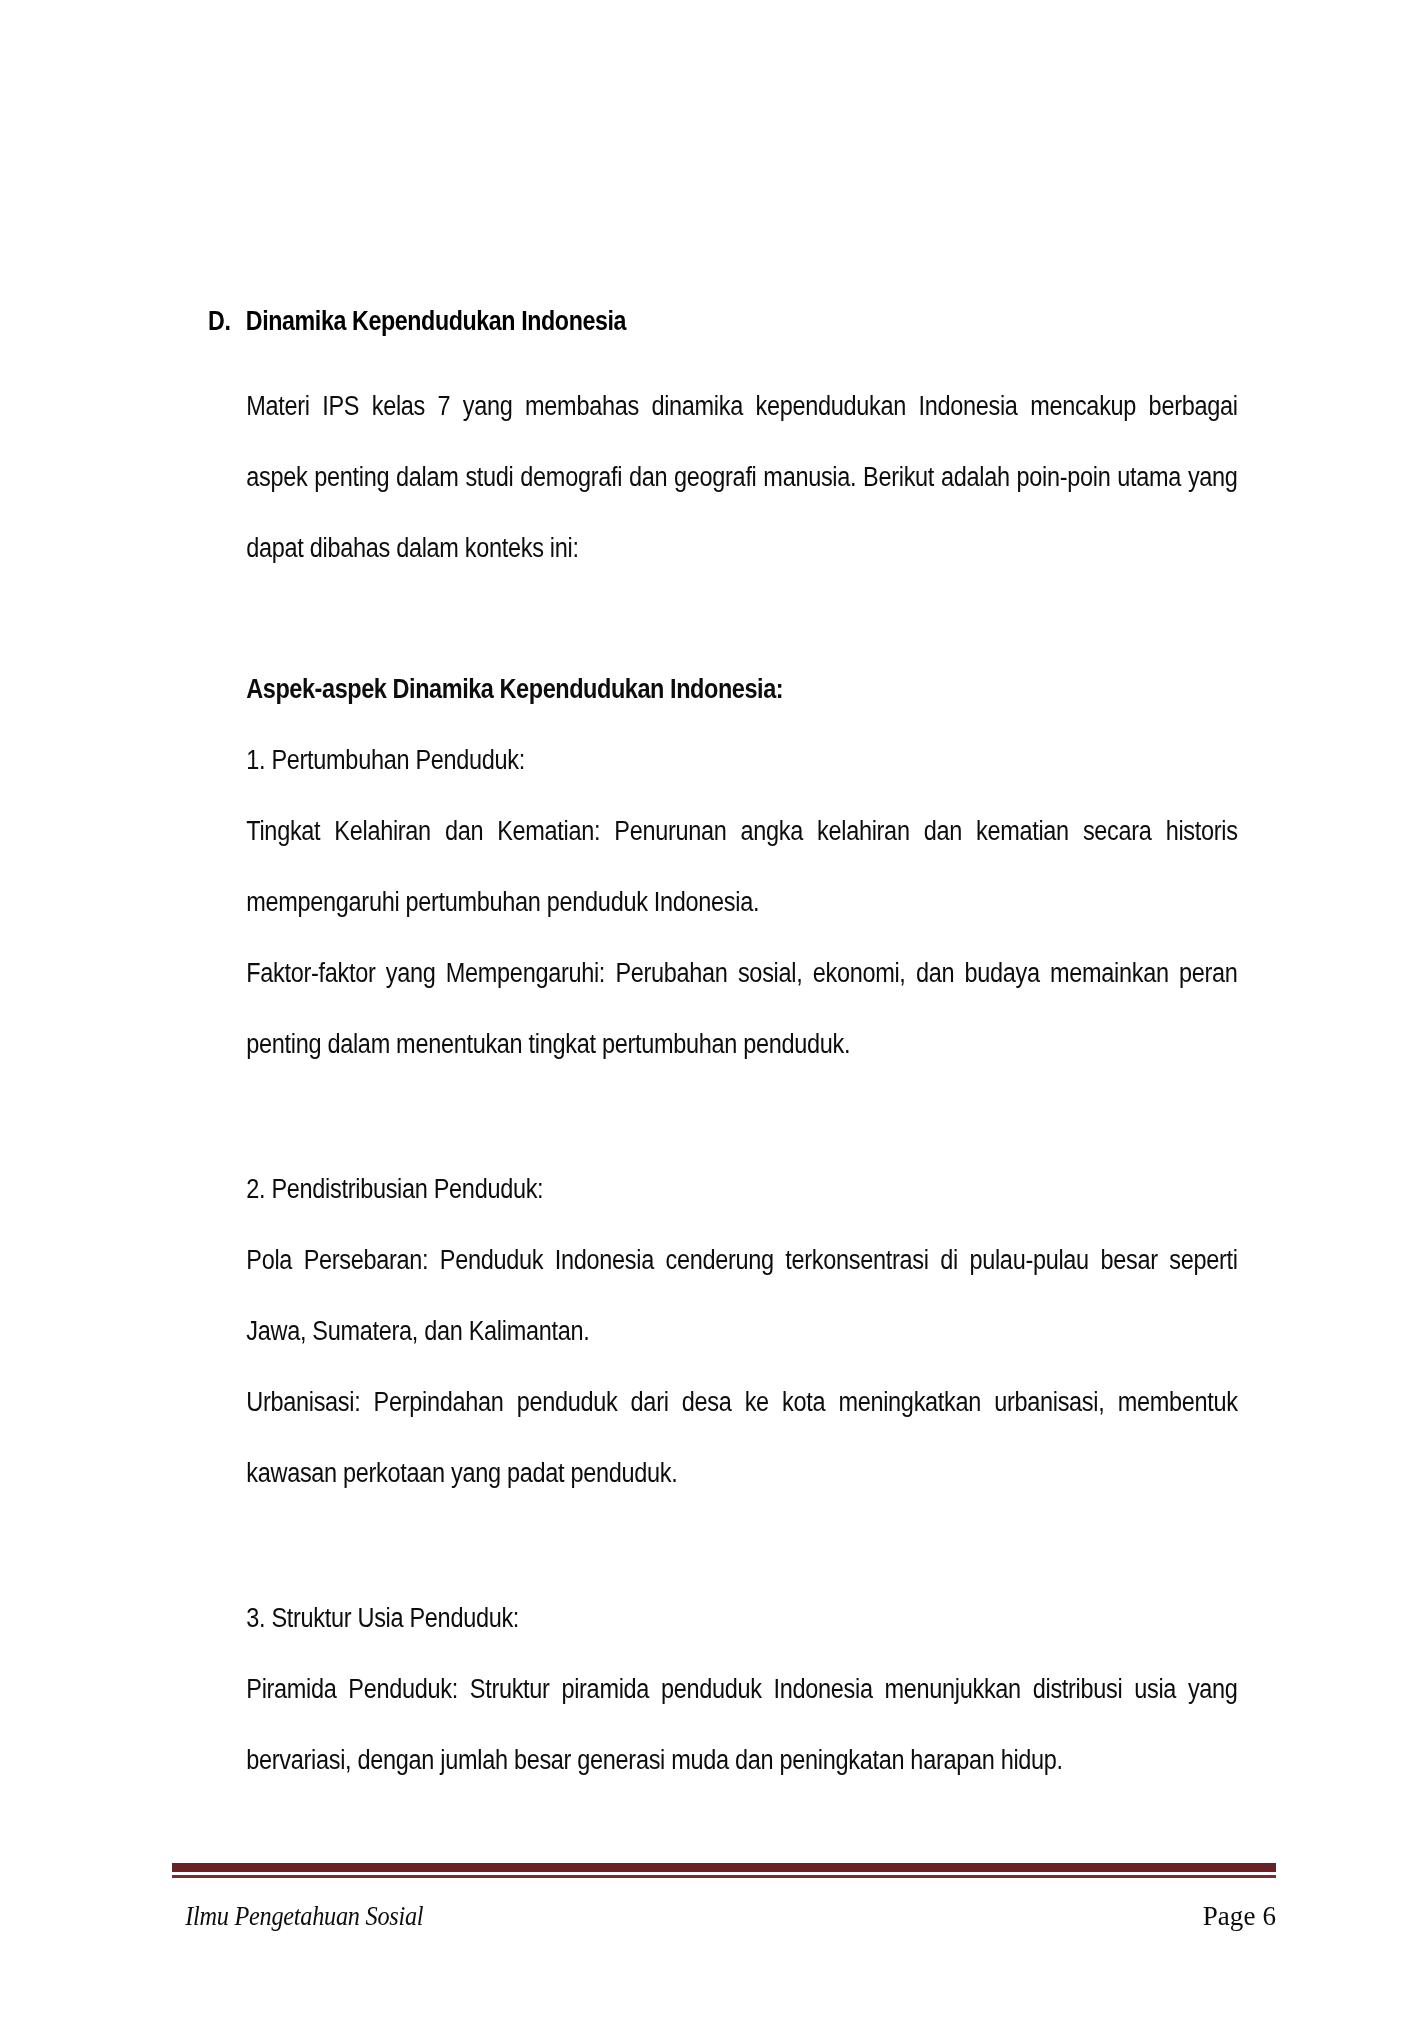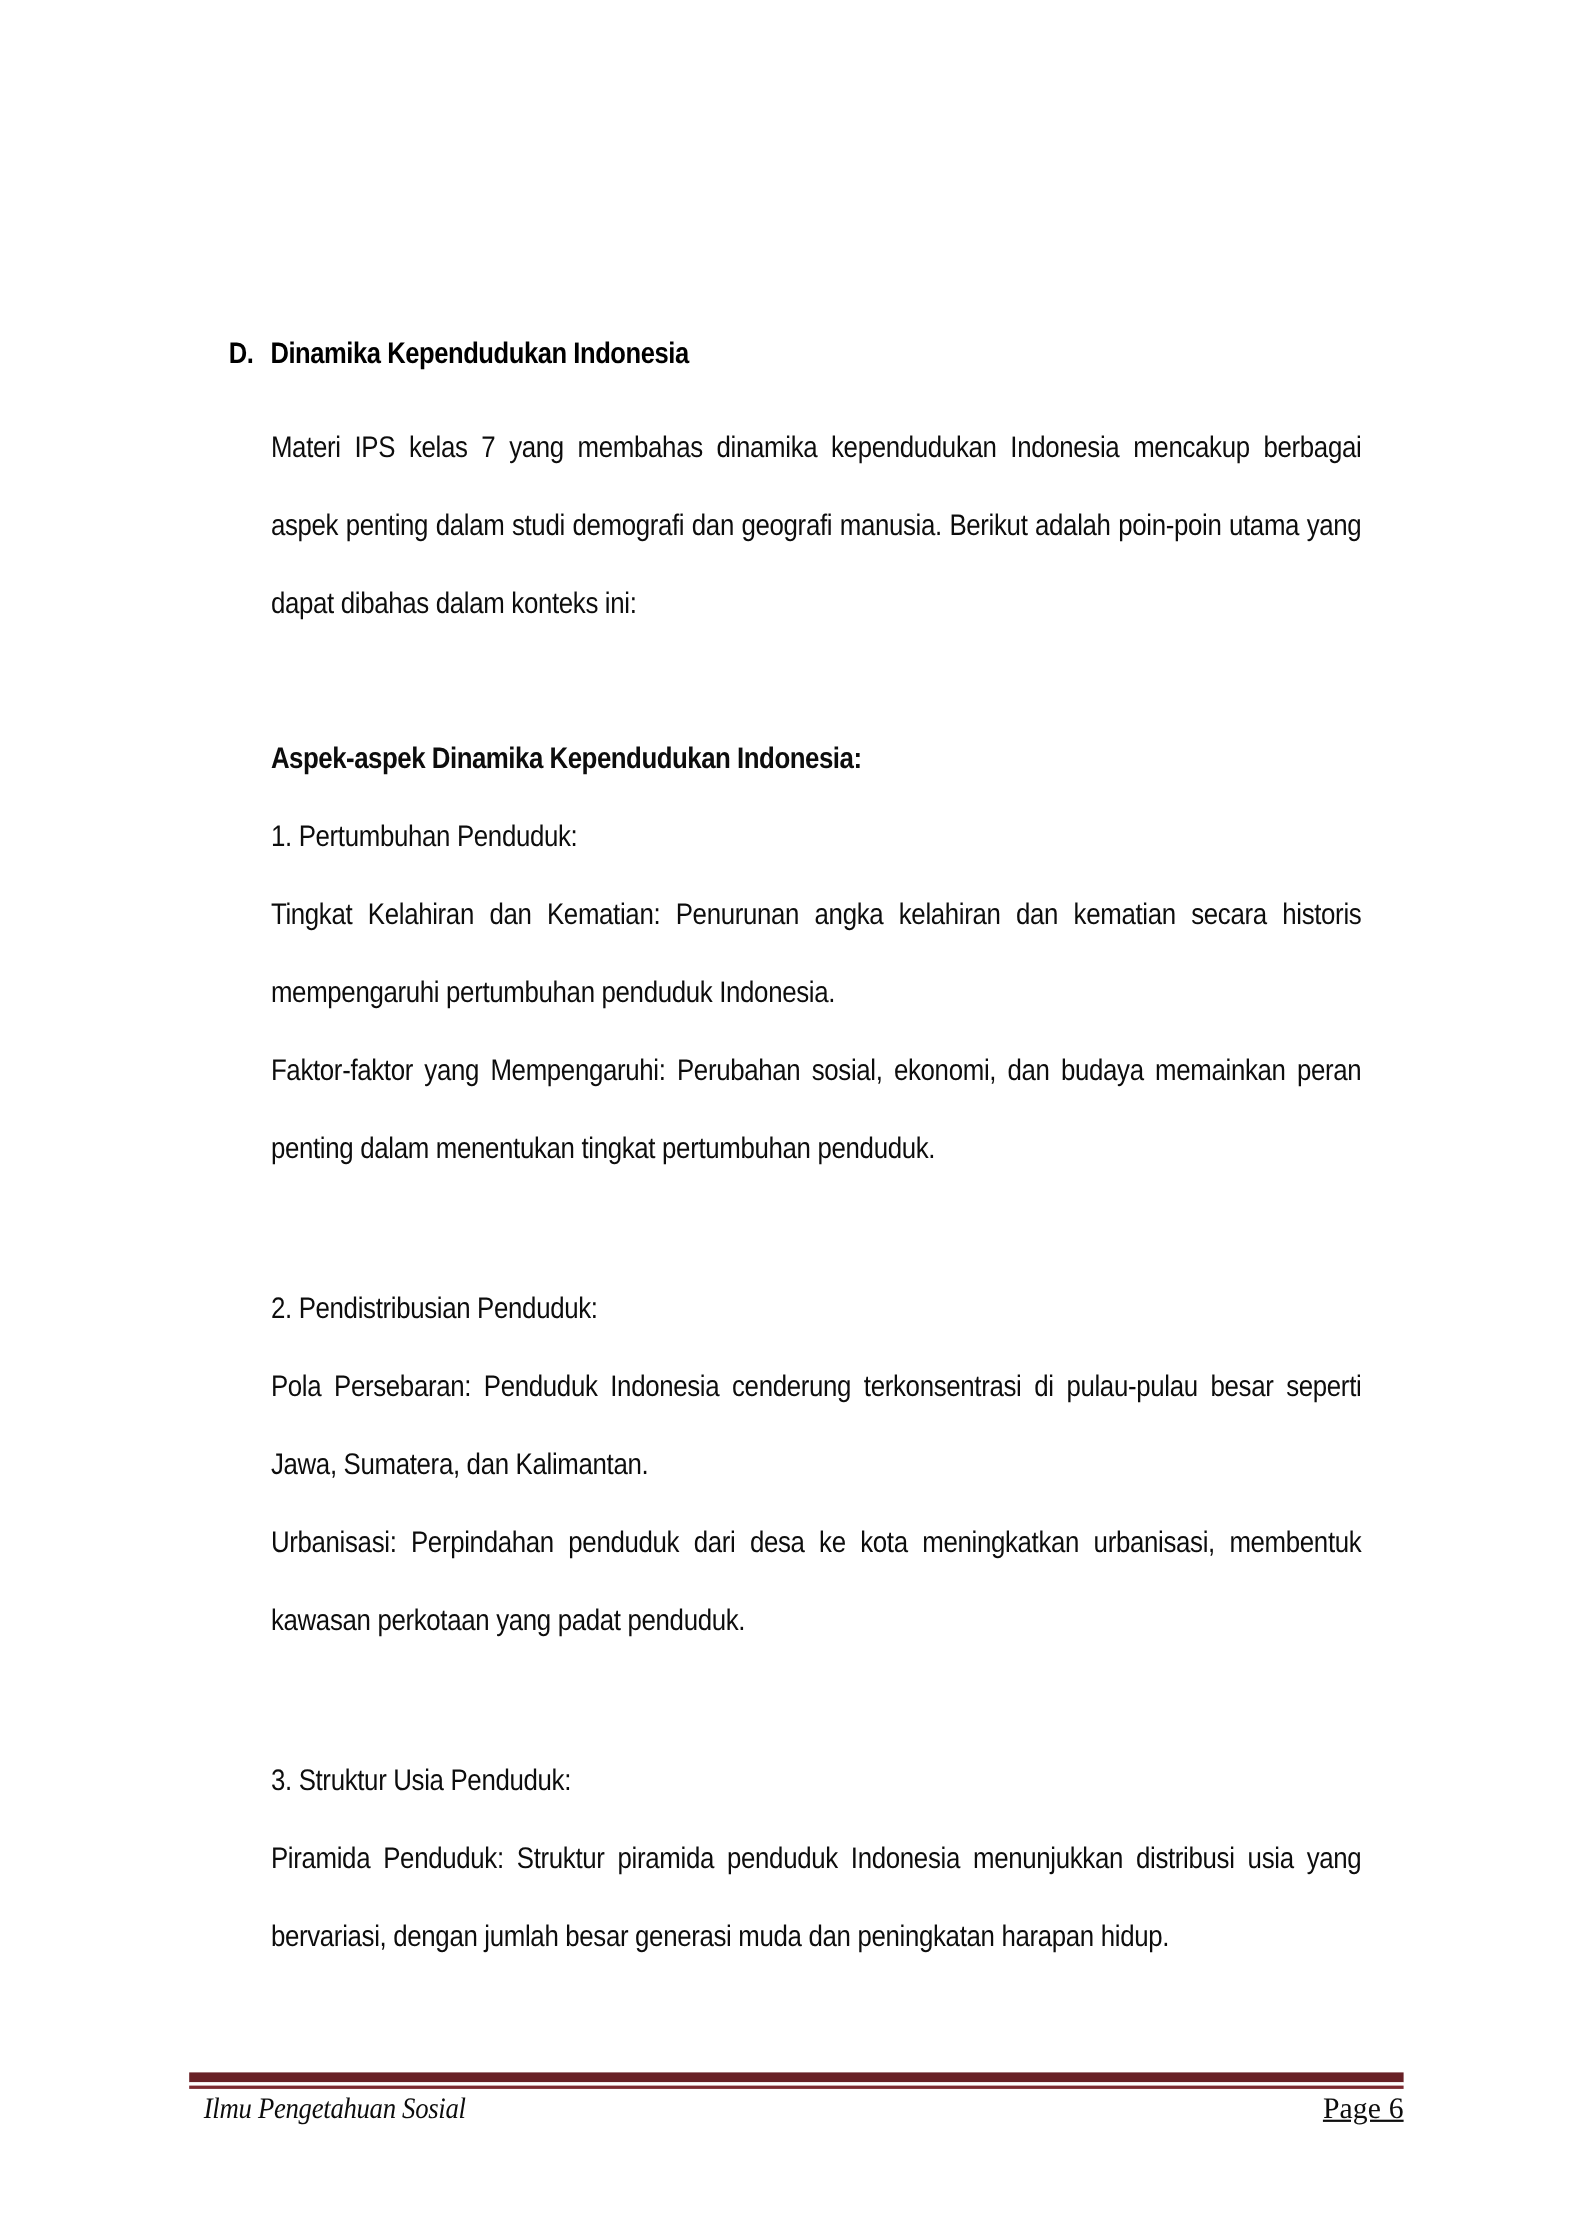--- a/index.html
+++ b/index.html
@@ -84,37 +84,36 @@
   }
   .footer-rule-thin {
     height: 3px;
     background: #7b2a30;
     width: 100%;
   }
   .footer-row {
     display: flex;
     justify-content: space-between;
     align-items: baseline;
-    padding-top: 2px;
+    padding-top: 23px;
   }
   .footer-left {
     font-family: "Liberation Serif", "DejaVu Serif", serif;
     font-style: italic;
     font-size: 27px;
     color: #0d0d0d;
     letter-spacing: -0.3px;
     transform: scaleX(0.9);
     transform-origin: left baseline;
   }
   .footer-right {
     font-family: "Liberation Serif", "DejaVu Serif", serif;
     font-size: 27px;
     color: #0d0d0d;
     letter-spacing: 0.1px;
-    text-decoration: underline;
   }
 </style>
 </head>
 <body>
 
 <div class="page">
 
   <div class="content">
 
     <h2 class="sec-heading">

